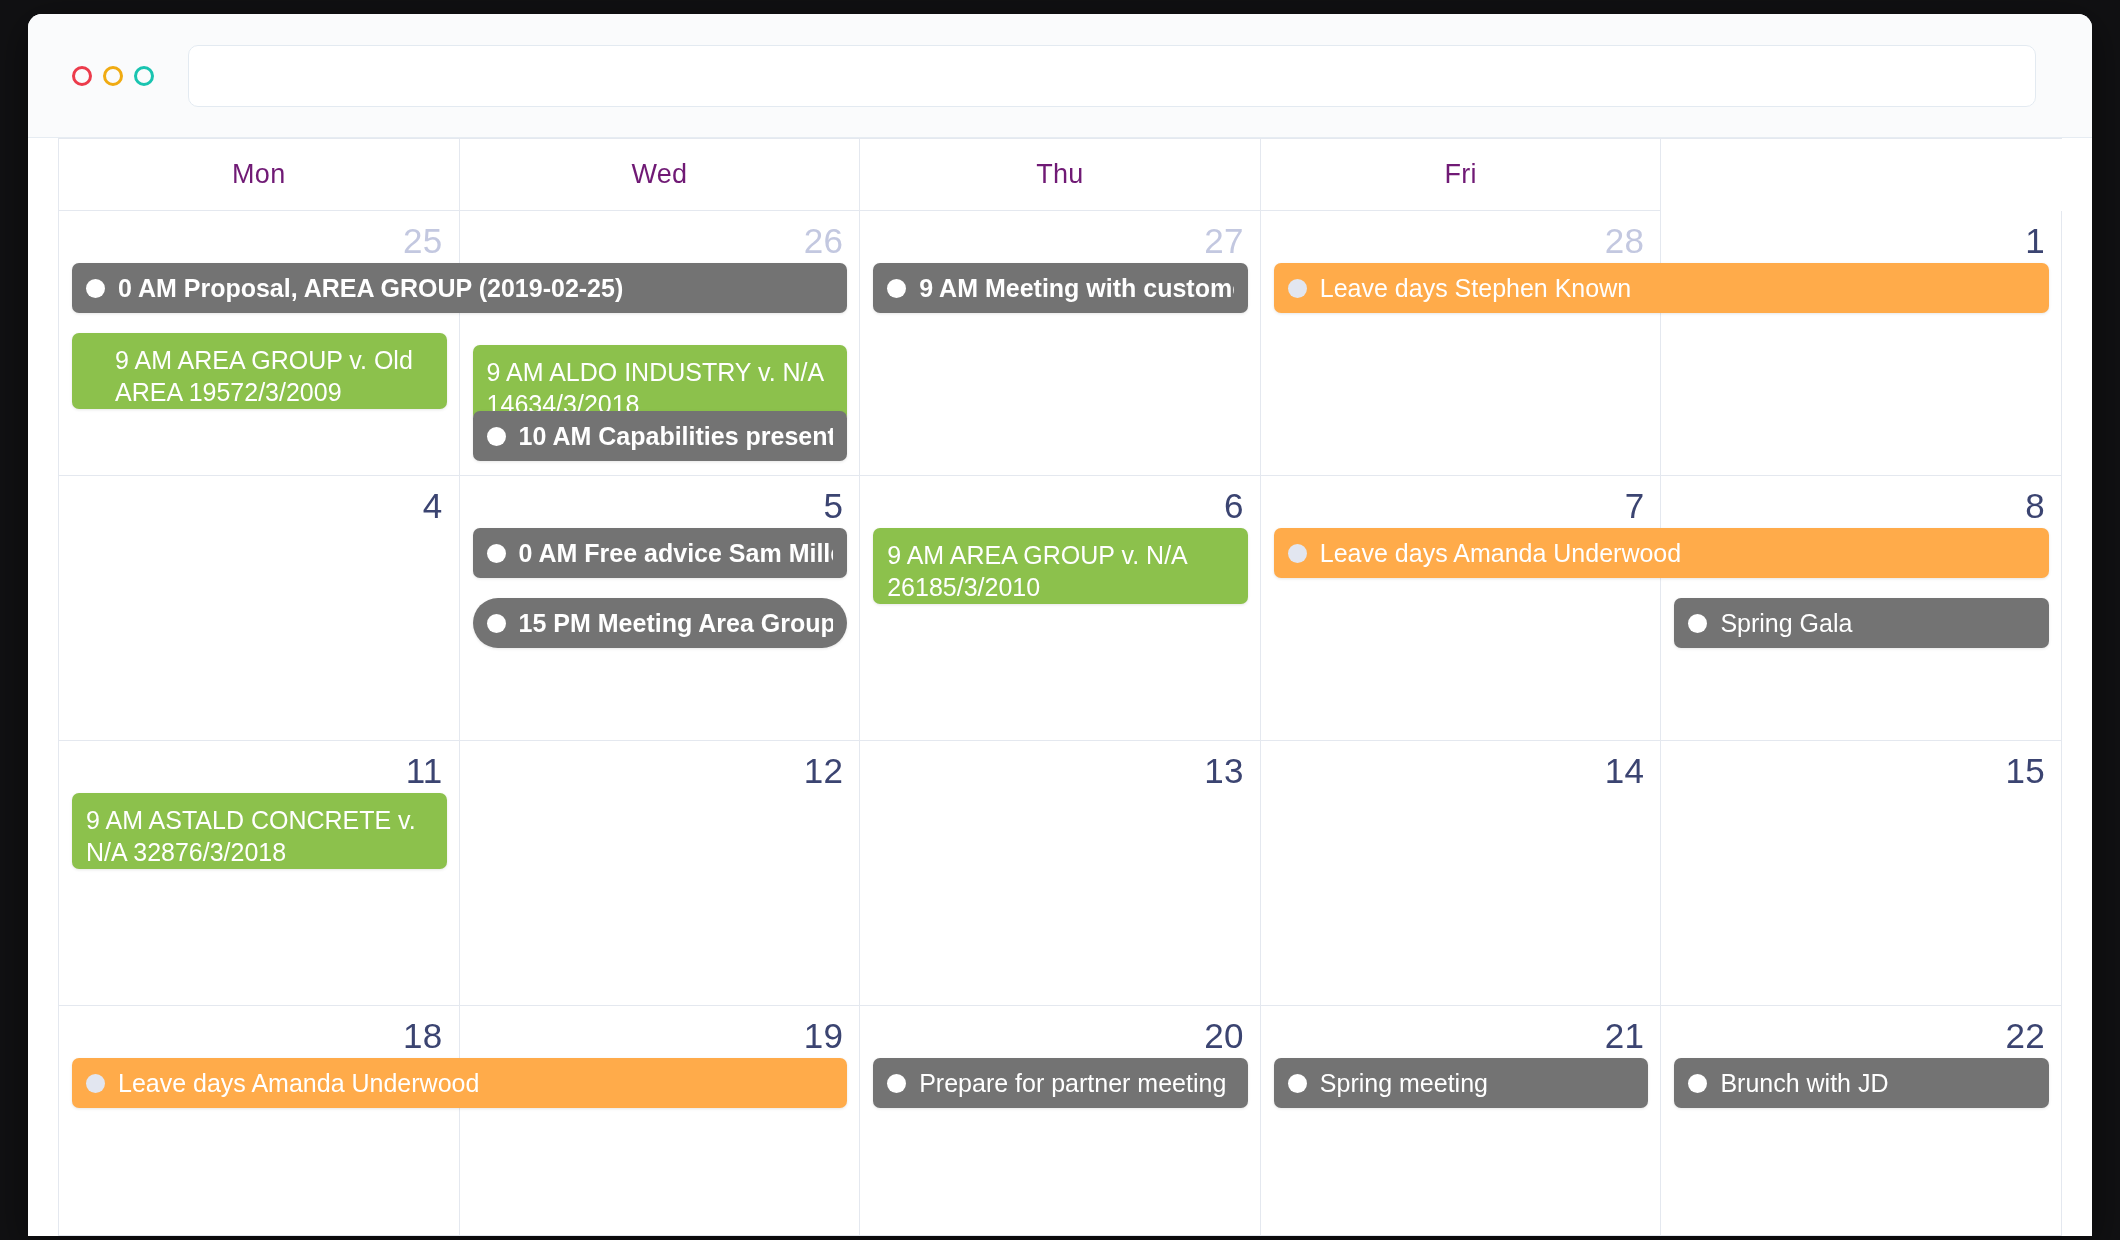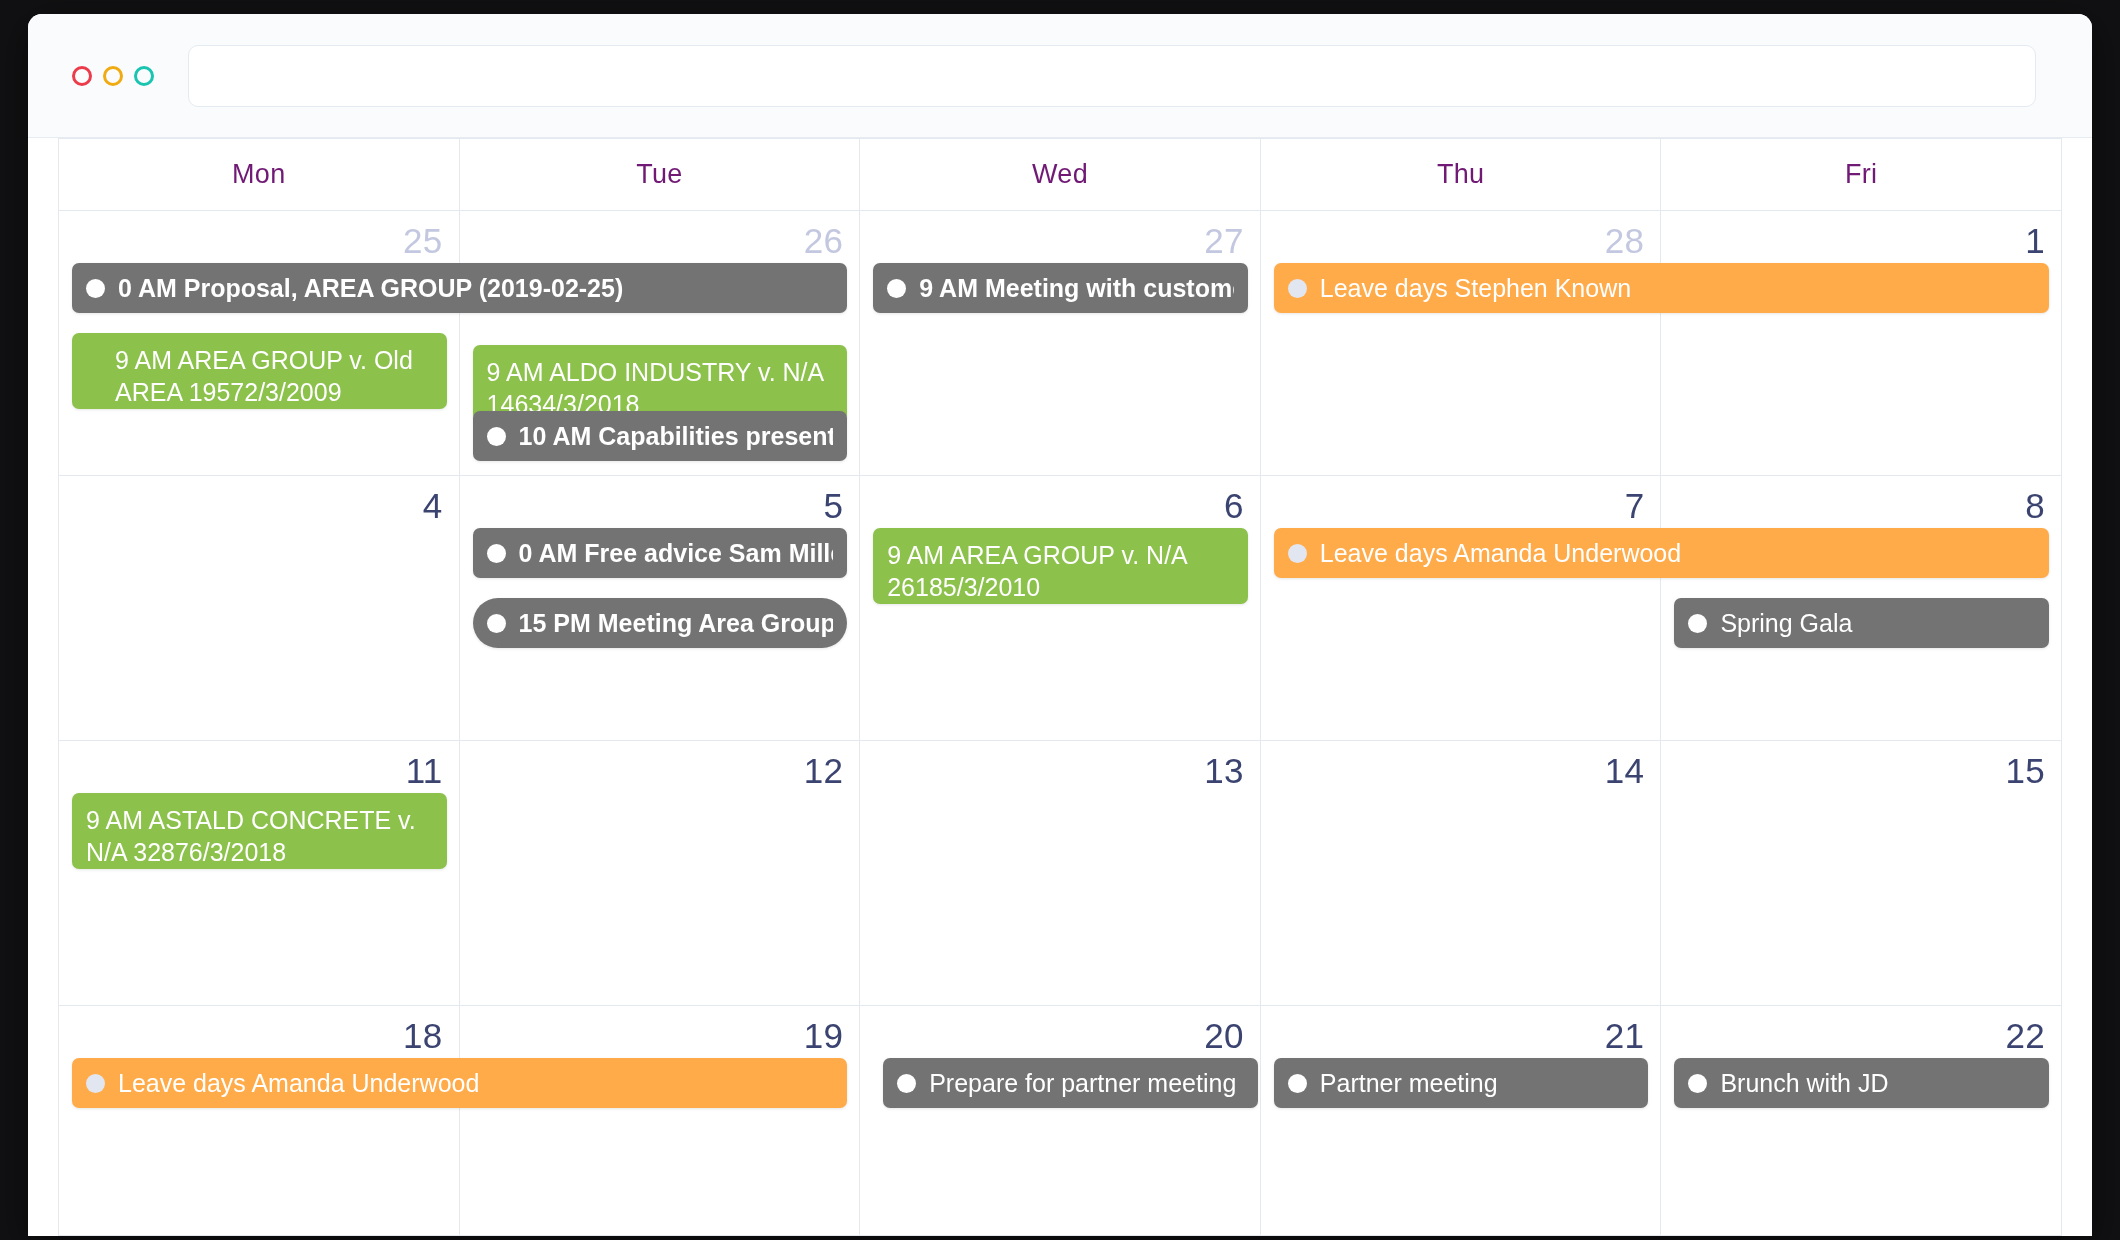--- a/index.html
+++ b/index.html
@@ -180,21 +180,20 @@
       <span class="light yellow"></span>
       <span class="light green"></span>
     </div>
     <input class="url-bar" type="text" value="" style="">
   </div>
 
   <div class="calendar">
     <div class="cal-inner" id="cal-inner">
       <div class="weekdays" id="weekdays">
           <div class="weekday">Mon</div>
-          <div class="weekday">Tue</div>
           <div class="weekday">Wed</div>
           <div class="weekday">Thu</div>
           <div class="weekday">Fri</div>
         </div>
       <div id="weeks-host">
           <div class="week">
             <div class="daycell">
               <div class="daynum muted">25</div>
             </div>
             <div class="daycell">
@@ -308,27 +307,27 @@
               <div class="daynum">21</div>
             </div>
             <div class="daycell">
               <div class="daynum">22</div>
             </div>
             <div class="events-layer">
               <div class="event orange" style="left: calc(0% + 13px); width: calc(40% - 26px); top: 52px; height: 50px;">
                 <span class="dot pale"></span>
                 <span class="label">Leave days Amanda Underwood</span>
               </div>
-              <div class="event blue" style="left: calc(40% + 13px); width: calc(20% - 26px); top: 52px; height: 50px; margin-left: 10px;">
+              <div class="event blue" style="left: calc(40% + 13px); width: calc(20% - 26px); top: 52px; height: 50px;">
                 <span class="dot"></span>
                 <span class="label">Prepare for partner meeting</span>
               </div>
               <div class="event blue" style="left: calc(60% + 13px); width: calc(20% - 26px); top: 52px; height: 50px;">
                 <span class="dot"></span>
-                <span class="label">Partner meeting</span>
+                <span class="label">Spring meeting</span>
               </div>
               <div class="event blue" style="left: calc(80% + 13px); width: calc(20% - 26px); top: 52px; height: 50px;">
                 <span class="dot"></span>
                 <span class="label">Brunch with JD</span>
               </div>
             </div>
           </div>
         </div>
     </div>
   </div>

